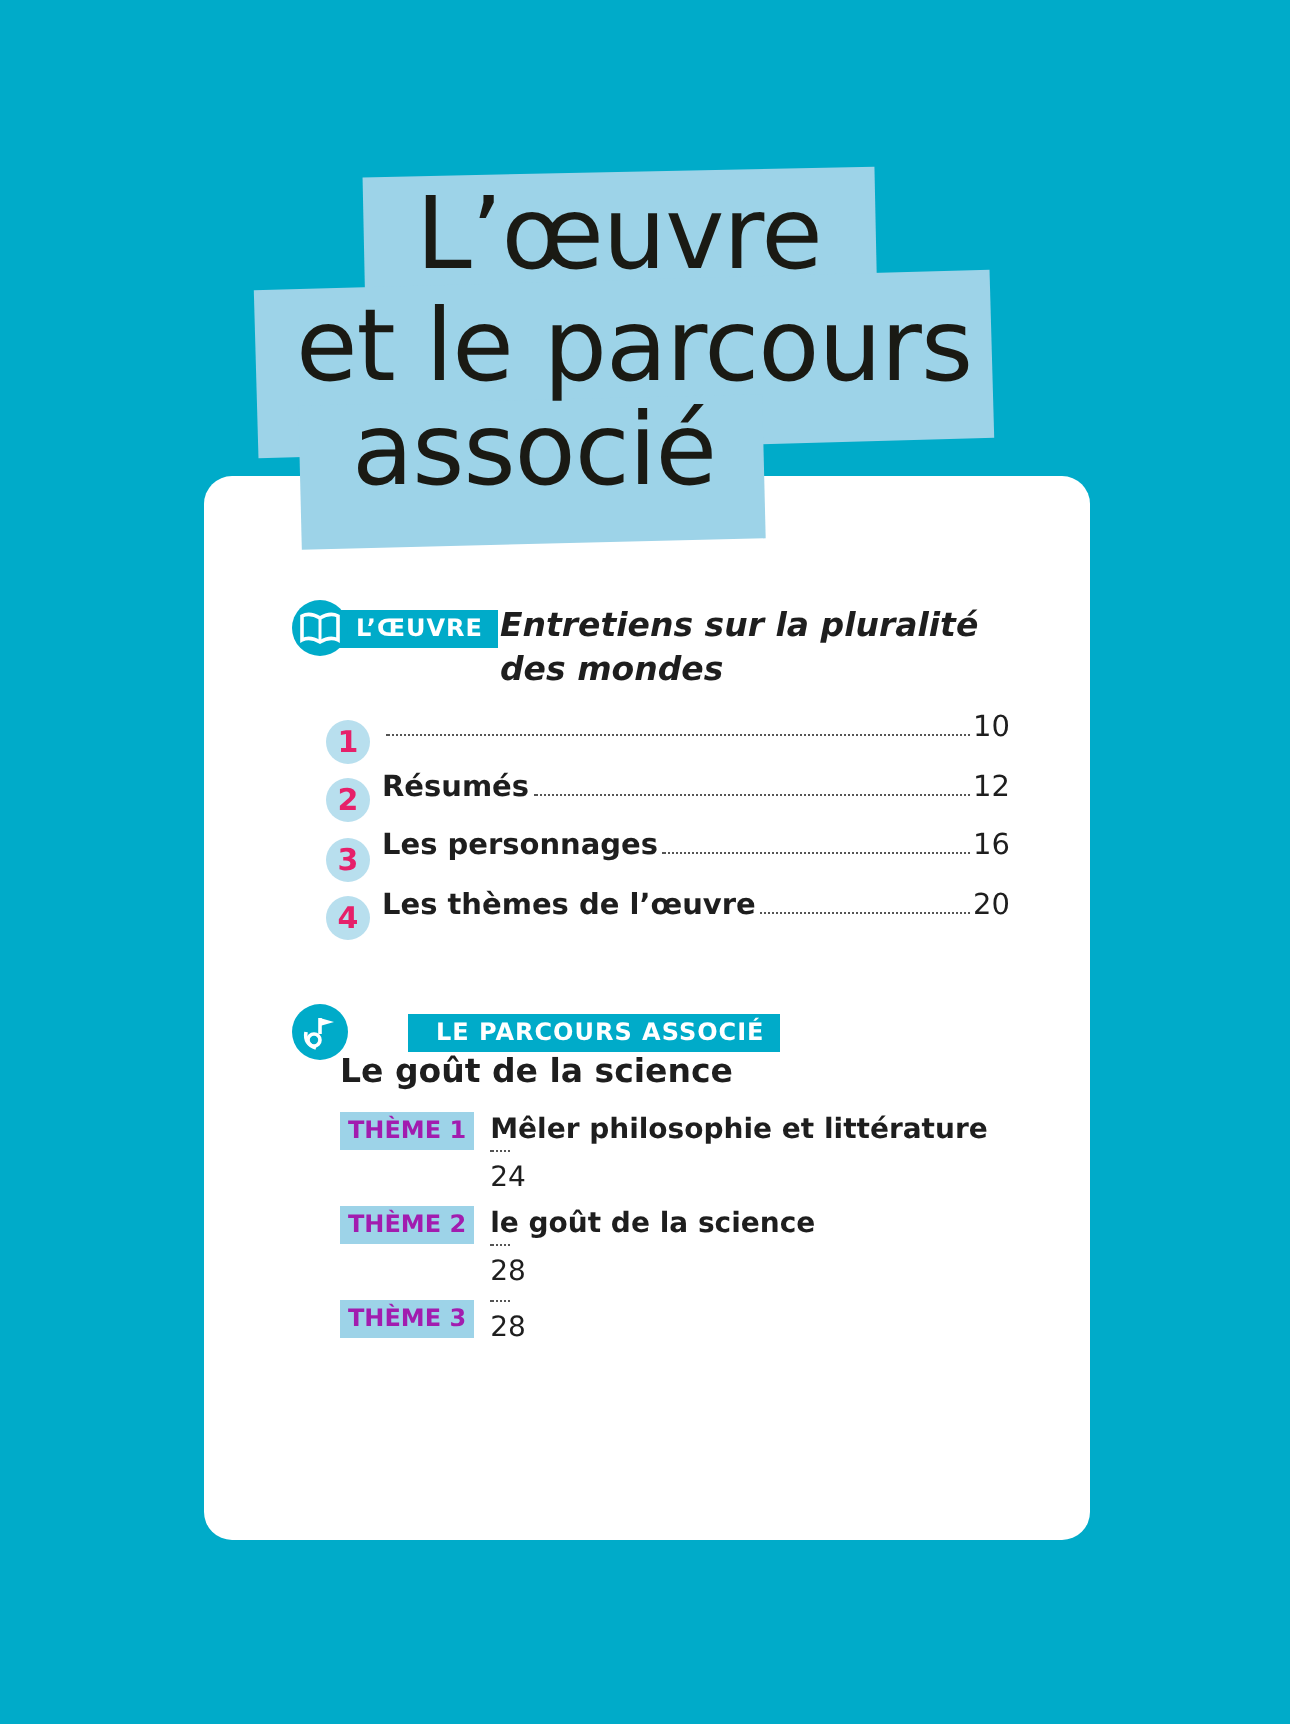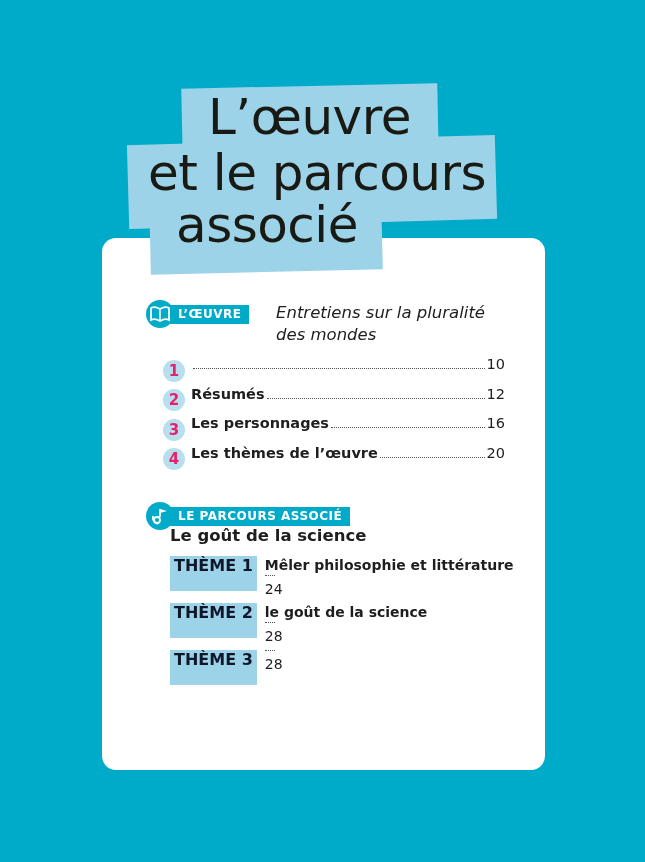--- a/index.html
+++ b/index.html
@@ -65,26 +65,25 @@
       line-height: 19px;
       padding: 0 8px 0 14px;
       margin-left: -10px;
       white-space: nowrap;
     }
     .oeuvre-head { left: 146px; top: 300px; }
     .oeuvre-title {
       position: absolute;
       left: 250px; top: 302px;
       font-style: italic;
-      font-weight: normal;
+      font-weight: bold;
       font-size: 16.5px;
       line-height: 22px;
       color: #1e1e1e;
       width: 260px;
-      margin-left: 26px;
     }
     .toc {
       position: absolute;
       left: 163px;
       width: 342px;
     }
     .toc-row {
       display: flex;
       align-items: baseline;
       height: 29.5px;
@@ -106,21 +105,21 @@
     }
     .row-label { white-space: nowrap; }
     .dots {
       flex: 1;
       border-bottom: 1.5px dotted #555;
       margin: 0 2px 4px 2px;
       min-width: 10px;
     }
     .page { white-space: nowrap; font-weight: normal; }
 
-    .parcours-head { left: 146px; top: 502px; }
+    .parcours-head { left: 146px; top: 502px; gap: 40px; }
     .parcours-title {
       position: absolute;
       left: 170px; top: 526px;
       font-weight: bold;
       font-size: 16.5px;
       color: #1e1e1e;
     }
     .themes {
       position: absolute;
       left: 170px; top: 556px;
@@ -128,27 +127,27 @@
     }
     .theme-row {
       display: flex;
       align-items: flex-start;
       font-size: 14px;
       font-weight: bold;
       margin-bottom: 4px;
     }
     .theme-tag {
       background: #9dd3e8;
-      color: #0f172a;
-      font-weight: bold;
-      font-size: 16px;
+      color: #a21caf;
+      font-weight: bold;
+      font-size: 12px;
       padding: 1px 4px;
       white-space: nowrap;
       margin-right: 6px;
-      height: 35px;
+      height: 19px;
       line-height: 17px;
       flex-shrink: 0;
     }
     .theme-body { flex: 1; }
     .theme-line {
       display: flex;
       align-items: baseline;
       line-height: 19px;
       flex-direction: column;
     }

